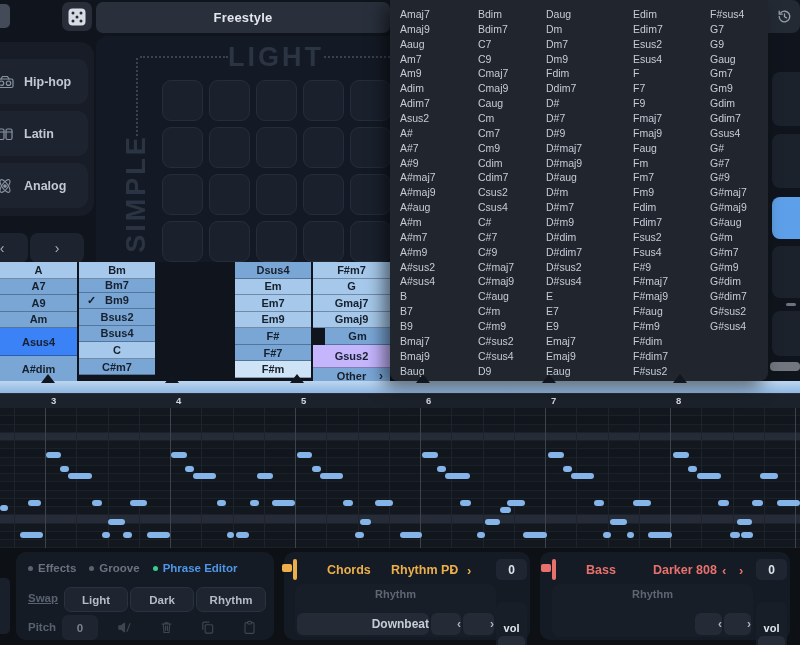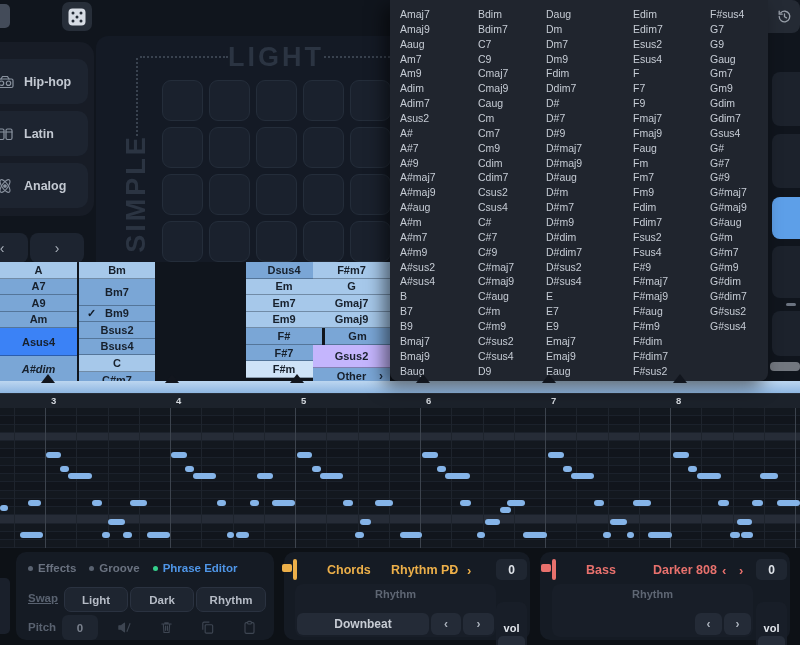--- a/index.html
+++ b/index.html
@@ -48,21 +48,21 @@
     font-size:11.5px;font-weight:700;color:#7b828e;}
   .tool-ic{width:15px;height:15px;color:#3e4652;}
   .trk-toggle{border-radius:5px;box-sizing:border-box;position:relative;}
   .trk-toggle .fillsq{position:absolute;right:3px;top:2.5px;width:10px;height:8px;border-radius:2px;}
   .trk-name{font-size:12.5px;font-weight:700;}
   .trk-arrow{font-size:13px;font-weight:700;cursor:default;}
   .hdr-val{background:#1f2631;border-radius:5px;display:flex;align-items:center;justify-content:center;
     font-size:12px;font-weight:700;color:#dfe3e9;}
   .rh-box{background:#181e28;border-radius:8px;}
   .rh-label{position:absolute;top:4px;left:0;width:100%;text-align:center;font-size:11px;font-weight:700;color:#5e6673;}
-  .rh-btn{position:absolute;background:#242b37;border-radius:6px;display:flex;align-items:center;justify-content:center;
+  .rh-btn{position:absolute;background:#242b37;border-radius:6px;display:flex;align-items:center;justify-content:flex-end;
     font-size:12px;font-weight:700;color:#c7ccd4;}
   .vol-box{background:#181e28;border-radius:7px;position:relative;}
   .vol-label{position:absolute;top:20px;left:0;width:100%;text-align:center;font-size:11px;font-weight:700;color:#e2e6ec;}
   .vol-thumb{position:absolute;left:2px;bottom:2px;right:2px;height:17px;background:#262d39;border-radius:5px;}
   .frag{position:absolute;background:#1c222c;border-radius:8px 0 0 8px;}
 </style>
 </head>
 <body>
 
 <div id="app">
@@ -72,20 +72,23 @@
     <span id="dice-slot" style="width:18px;height:18px;display:block;"><svg viewBox="0 0 18 18" width="18" height="18">
           <rect x="0.5" y="0.5" width="17" height="17" rx="4" fill="#d7dce4"></rect>
           <g fill="#232a35">
             <circle cx="5" cy="5" r="1.5"></circle>
             <circle cx="13" cy="5" r="1.5"></circle>
             <circle cx="9" cy="9" r="1.5"></circle>
             <circle cx="5" cy="13" r="1.5"></circle>
             <circle cx="13" cy="13" r="1.5"></circle>
           </g>
         </svg></span>
+  </div>
+  <div class="abs topbar-title" style="left:96px;top:2px;width:294px;height:31px;">
+    <span>Freestyle</span>
   </div>
   <div class="abs" style="left:748px;top:0;width:52px;height:33px;background:#242a34;border-radius:8px;">
     <span id="history-slot" style="position:absolute;left:28px;top:8px;width:17px;height:17px;color:#9aa1ab;"><svg viewBox="0 0 17 17" width="17" height="17" fill="none" stroke="currentColor" stroke-width="1.3" stroke-linecap="round">
           <path d="M3.2 8.5a5.3 5.3 0 1 0 1.6-3.8"></path>
           <path d="M3.2 3.2v3h3"></path>
           <path d="M8.5 5.8v2.9l2 1.2"></path>
         </svg></span>
   </div>
 
   <div class="abs pad-area" style="left:96px;top:36px;width:672px;height:226px;">
@@ -135,33 +138,33 @@
     <span>›</span>
   </div>
 
   <div class="abs" id="chord-grid" style="left:0;top:262px;width:390px;height:116px;">
       <div class="grid-col" style="left: 0px; width: 77px;">
         <div class="grid-cell" style="height: 16.57px; background: rgb(166, 200, 234);">A</div>
         <div class="grid-cell" style="height: 16.57px; background: rgb(122, 166, 214);">A7</div>
         <div class="grid-cell" style="height: 16.57px; background: rgb(122, 166, 214);">A9</div>
         <div class="grid-cell" style="height: 16.57px; background: rgb(122, 166, 214);">Am</div>
         <div class="grid-cell" style="height: 28px; background: #3b82f6;">Asus4</div>
-        <div class="grid-cell" style="height: 26px; background: rgb(122, 166, 214); font-style: italic;">A#dim</div>
+        <div class="grid-cell" style="height: 26px; background: rgb(122, 166, 214);">A#dim</div>
         <div class="grid-cell" style="height: 16.57px; background: rgb(122, 166, 214);">A#dim7</div>
       </div>
       <div class="grid-col" style="left: 79px; width: 76px;">
         <div class="grid-cell" style="height: 16.57px; background: rgb(166, 200, 234);">Bm</div>
-        <div class="grid-cell" style="height: 27px; background: rgb(122, 166, 214);">Bm7</div>
+        <div class="grid-cell" style="height: 14px; background: rgb(122, 166, 214);">Bm7</div>
         <div class="grid-cell" style="height: 16.57px; background: rgb(122, 166, 214);">Bm9<span class="grid-check">✓</span></div>
         <div class="grid-cell" style="height: 16.57px; background: rgb(122, 166, 214);">Bsus2</div>
         <div class="grid-cell" style="height: 16.57px; background: rgb(122, 166, 214);">Bsus4</div>
         <div class="grid-cell" style="height: 16.57px; background: rgb(166, 200, 234);">C</div>
         <div class="grid-cell" style="height: 16.57px; background: rgb(122, 166, 214);">C#m7</div>
       </div>
-      <div class="grid-col" style="left: 246px; width: 76px;">
+      <div class="grid-col" style="left: 235px; width: 76px;">
         <div class="grid-cell" style="height: 16.57px; background: rgb(122, 166, 214);">Dsus4</div>
         <div class="grid-cell" style="height: 16.57px; background: rgb(166, 200, 234);">Em</div>
         <div class="grid-cell" style="height: 16.57px; background: rgb(166, 200, 234);">Em7</div>
         <div class="grid-cell" style="height: 16.57px; background: rgb(166, 200, 234);">Em9</div>
         <div class="grid-cell" style="height: 16.57px; background: rgb(122, 166, 214);">F#</div>
         <div class="grid-cell" style="height: 16.57px; background: rgb(122, 166, 214);">F#7</div>
         <div class="grid-cell" style="height: 16.57px; background: rgb(207, 227, 247);">F#m</div>
       </div>
       <div class="grid-col" style="left: 313px; width: 77px;">
         <div class="grid-cell" style="height: 16.57px; background: rgb(166, 200, 234);">F#m7</div>

